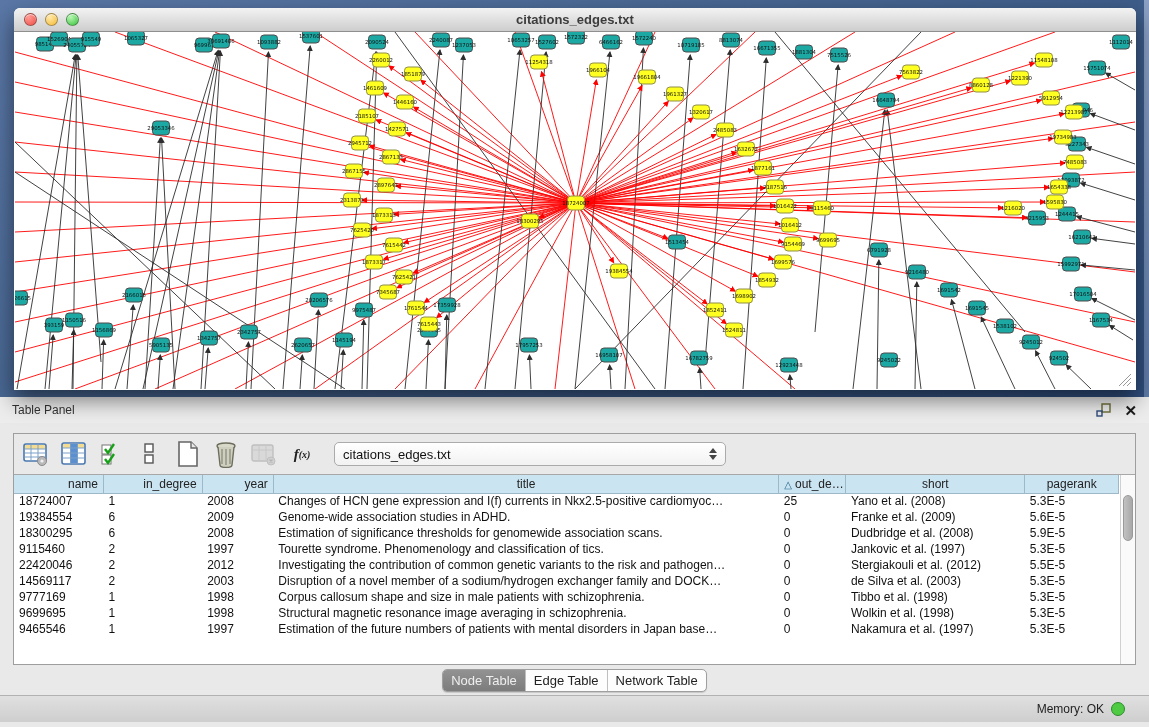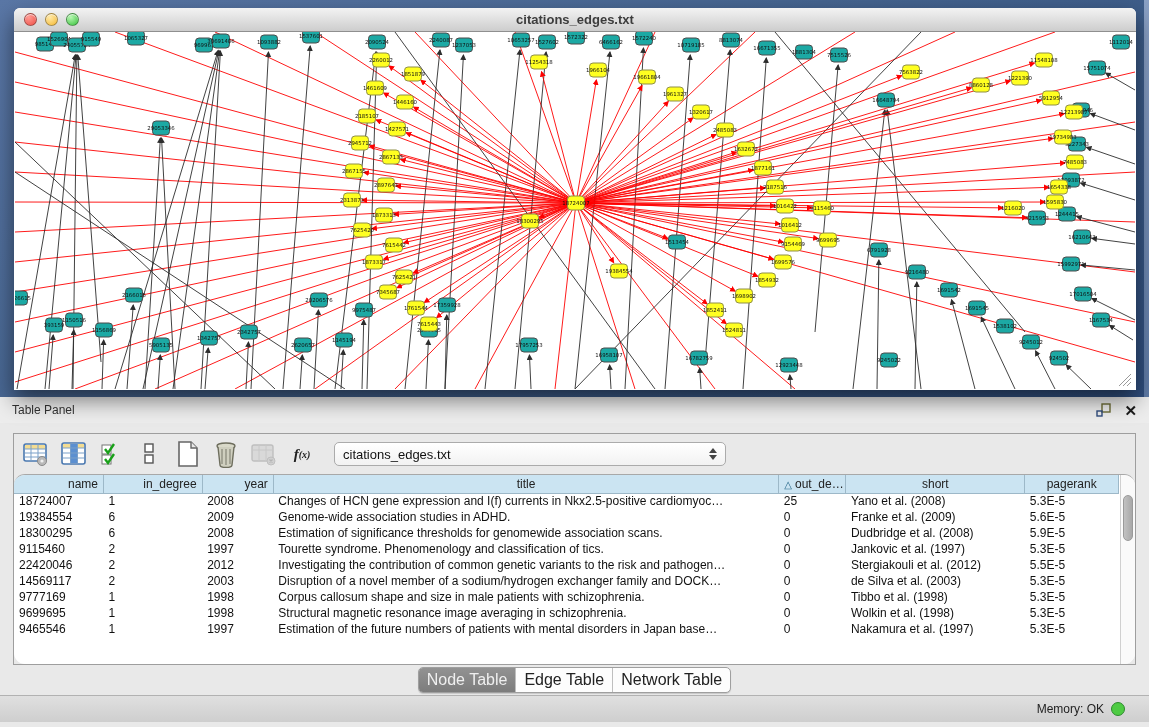--- a/index.html
+++ b/index.html
@@ -48,40 +48,40 @@
         border:1px solid #ababab; border-radius:5px; display:flex; align-items:center;
         padding:0 8px; font-size:13px; color:#111; }
   .combo .val { flex:1; }
   .combo .arrows { display:flex; flex-direction:column; gap:2px; }
   .combo .arrows i { display:block; width:0; height:0; border-left:4px solid transparent;
         border-right:4px solid transparent; }
   .combo .arrows .up { border-bottom:5px solid #444; }
   .combo .arrows .dn { border-top:5px solid #444; }
 
   .tablewrap { position:relative; border-top:1px solid #a8a8a8; background:#fff;
-        height:190px; overflow:hidden;border-radius:11px; }
+        height:190px; overflow:hidden; }
   table.grid { border-collapse:collapse; table-layout:fixed; width:1105px; font-size:12px; }
   table.grid th { background:#cbe4f2; border-right:1px solid #9db8c8; border-bottom:1px solid #9db8c8;
         font-weight:normal; color:#222; height:18px; padding:0 5px; white-space:nowrap;
         overflow:hidden; }
   table.grid td { height:16px; padding:0 5px; white-space:nowrap; overflow:hidden;
         color:#111; }
   th.al-r { text-align:right; } th.al-c { text-align:center; } th.al-l { text-align:left; }
   td.c-name { padding-left:6px; }
   td.c-short { padding-left:18px; }
   .sort-glyph { color:#27688a; font-size:10px; margin-right:3px; }
   .vscroll { position:absolute; right:0; top:0; width:15px; height:190px;
         background:#fafafa; border-left:1px solid #d0d0d0; }
   .vthumb { position:absolute; left:2px; top:20px; width:10px; height:46px; border-radius:6px;
         background:linear-gradient(90deg,#c2c2c2,#a8a8a8); border:1px solid #9a9a9a; }
 
   .tabbar { height:30px; display:flex; align-items:center; justify-content:center; }
   .seg { display:flex; border:1px solid #9f9f9f; border-radius:5px; overflow:hidden;
         background:#fdfdfd; box-shadow:0 1px 1px rgba(0,0,0,.15); }
-  .seg .tab { font-size:16px; padding:3px 8px; color:#222; border-right:1px solid #bfbfbf; }
+  .seg .tab { font-size:13px; padding:3px 8px; color:#222; border-right:1px solid #bfbfbf; }
   .seg .tab:last-child { border-right:none; }
   .seg .tab.active { background:linear-gradient(#929292,#7c7c7c); color:#efefef; }
 
   .statusbar { height:27px; background:linear-gradient(#e0e0e0,#cecece);
         border-top:1px solid #b2b2b2; display:flex; align-items:center;
         justify-content:flex-end; padding-right:24px; gap:7px; }
   .mem-label { font-size:12px; color:#222; }
   .mem-dot { width:14px; height:14px; border-radius:50%; background:#4ecb43;
         border:1px solid #2d8a2d; }
 </style>

